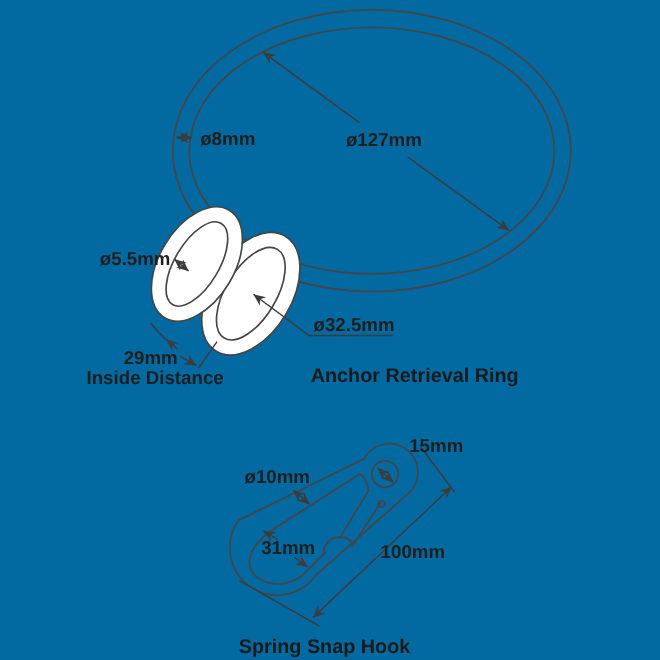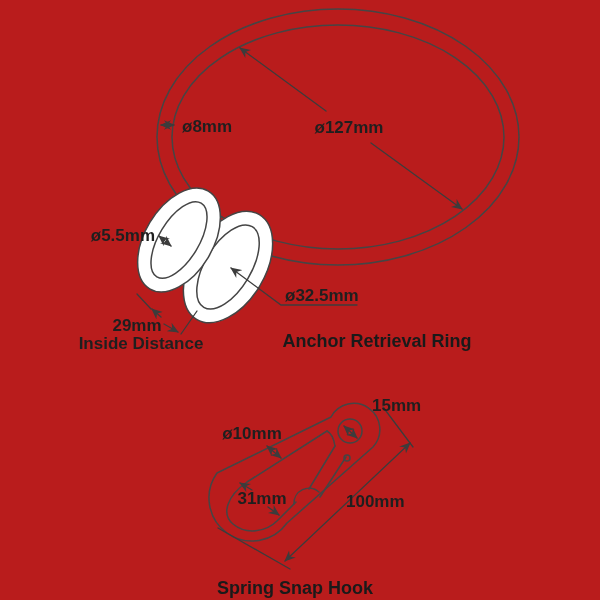--- a/index.html
+++ b/index.html
@@ -1,20 +1,20 @@
 <!DOCTYPE html>
 <html><head>
 <meta charset="utf-8">
 <style>
   html,body{margin:0;padding:0;}
   body{
     width:600px;height:600px;background:#ffffff;overflow:hidden;
     font-family:"Liberation Sans",sans-serif;
   }
-  .stage{position:relative;width:600px;height:600px;background:#b91c1c;}
+  .stage{position:relative;width:600px;height:600px;background:#0369a1;}
   svg{display:block;}
   .ln{fill:none;stroke:#454545;stroke-width:1.5;stroke-linecap:round;stroke-linejoin:round;}
   .dim{fill:none;stroke:#3c3c3c;stroke-width:1.3;stroke-linecap:round;}
   .wl{fill:#ffffff;stroke:#454545;stroke-width:1.5;}
   .lbl{
     font-family:"Liberation Sans","DejaVu Sans",sans-serif;
     font-size:17px;font-weight:600;fill:#1f1f1f;
   }
   .cap{
     font-family:"Liberation Sans","DejaVu Sans",sans-serif;

